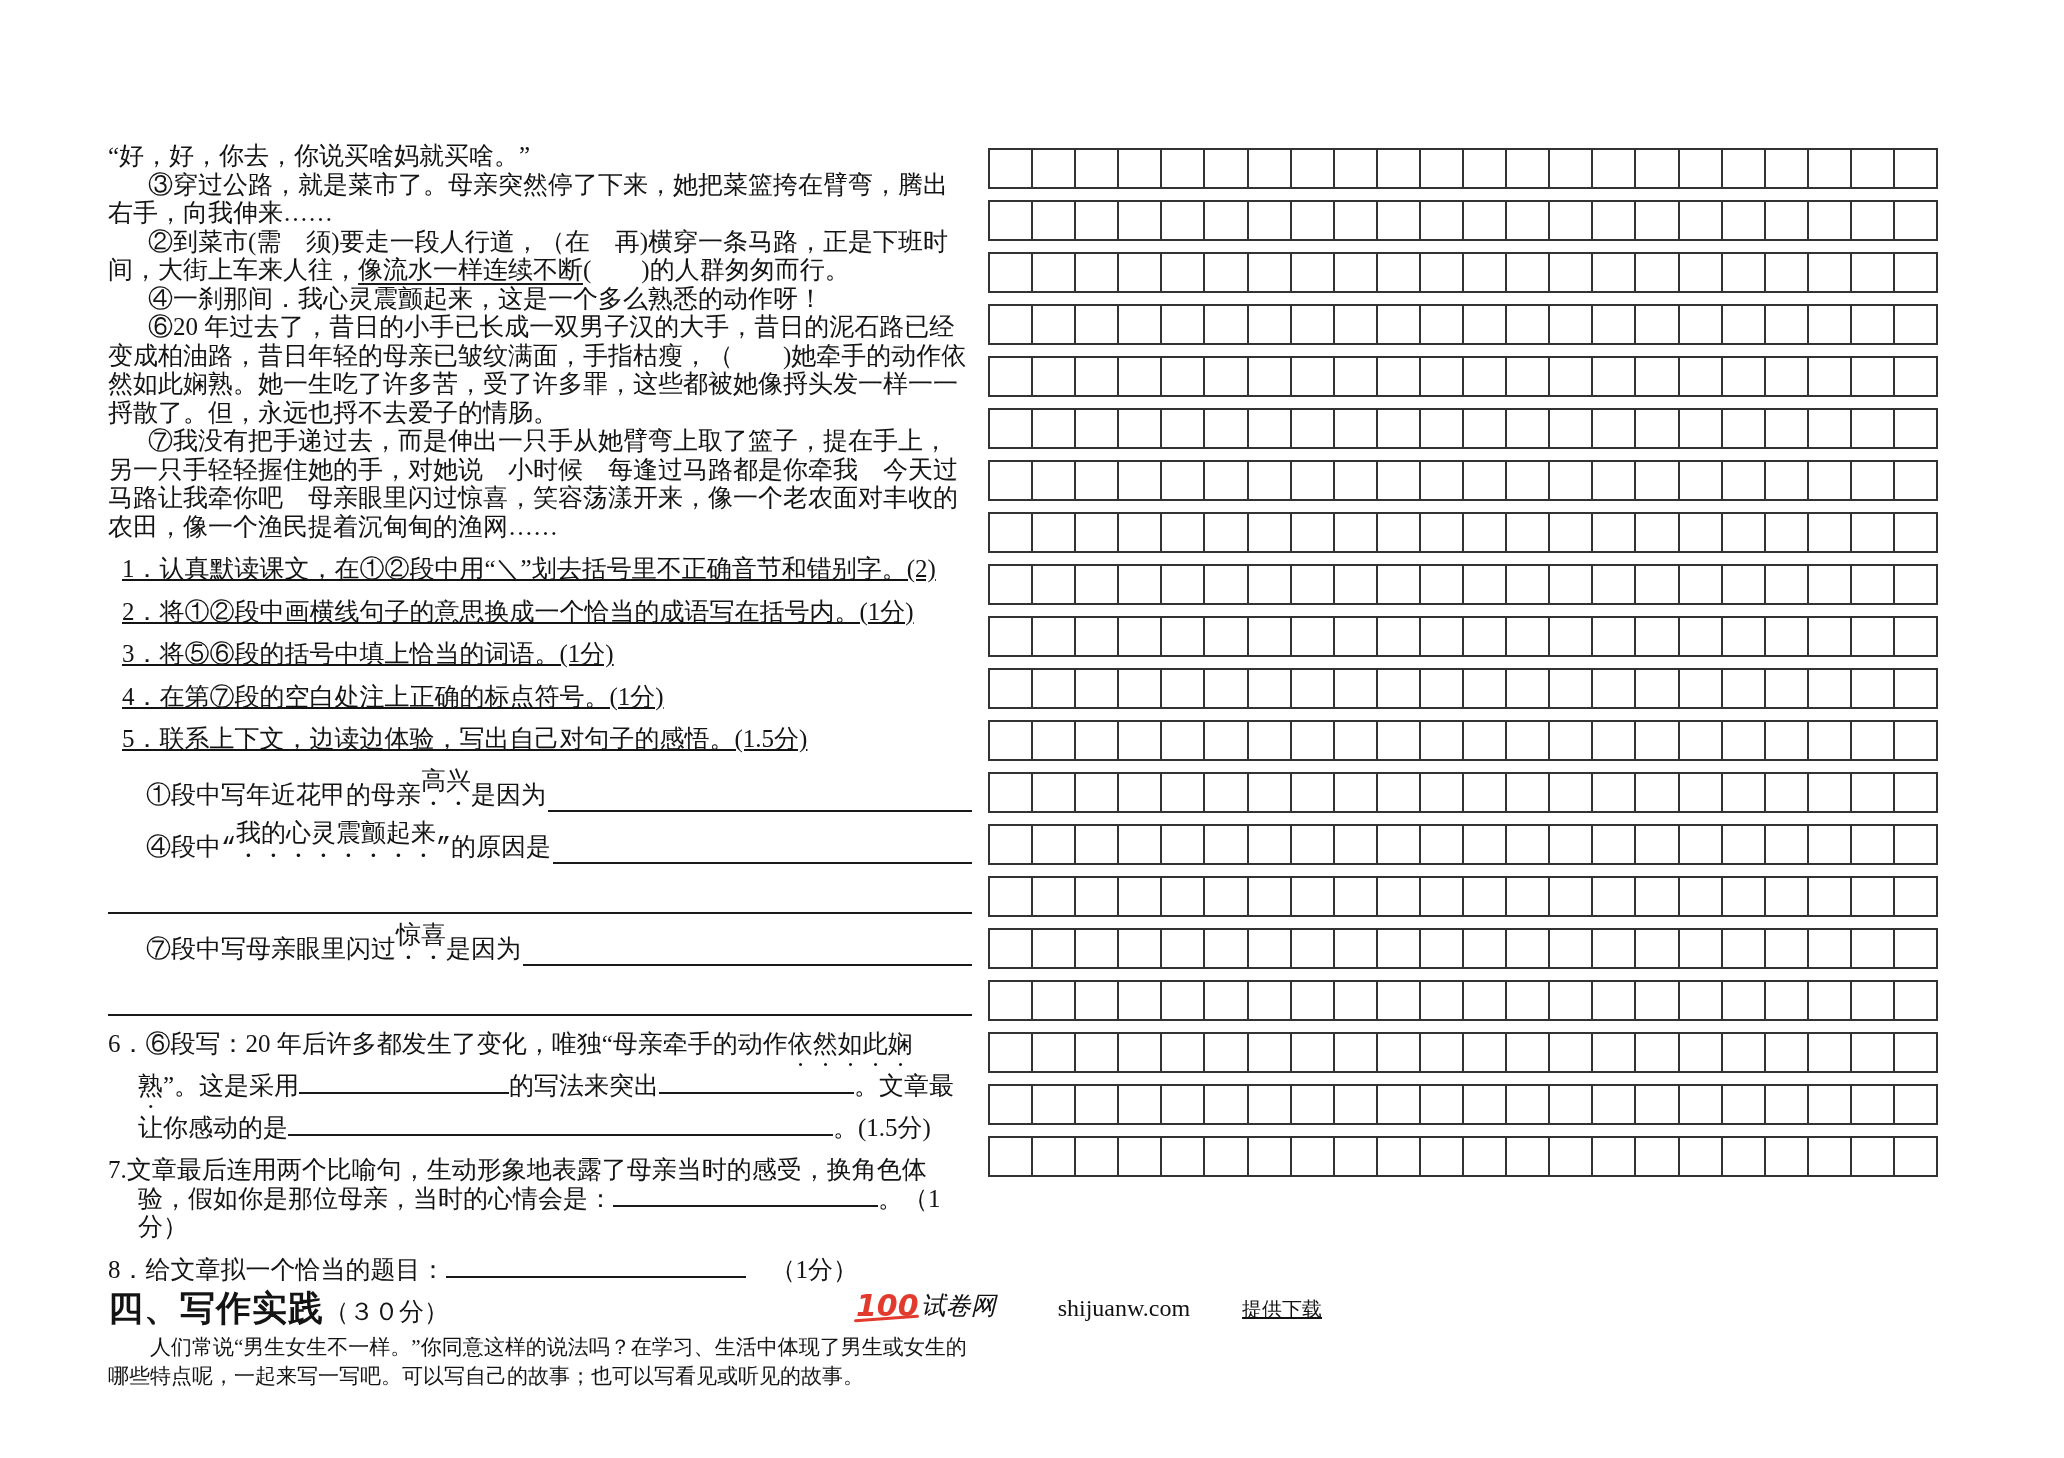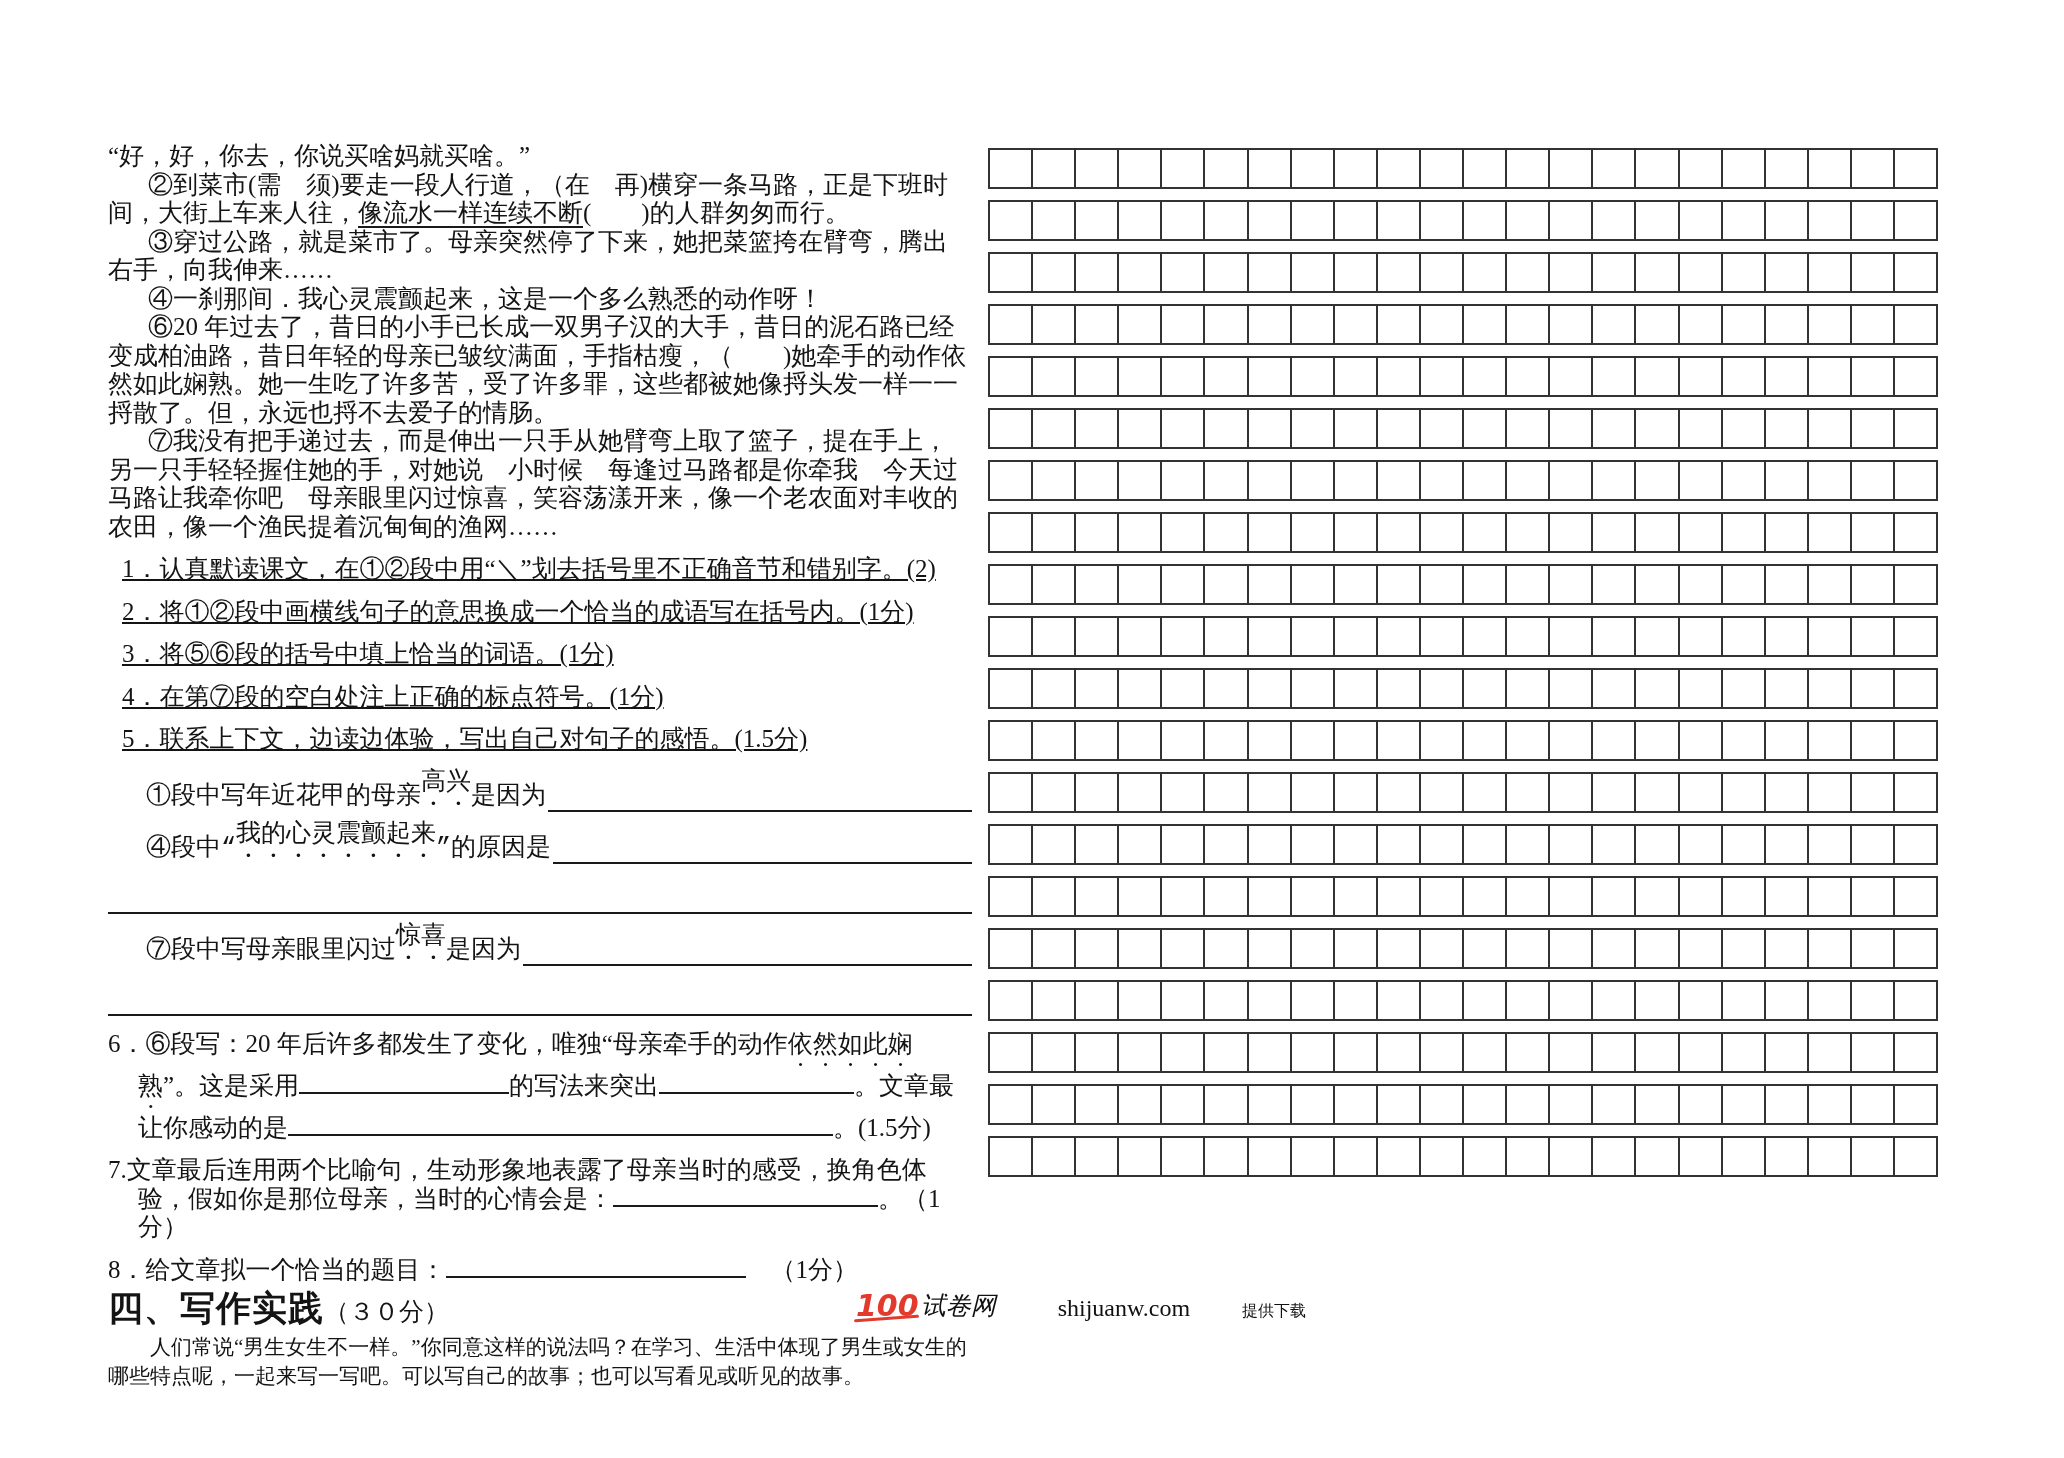--- a/index.html
+++ b/index.html
@@ -55,34 +55,34 @@
     color:#e23b2e;font-style:italic;font-weight:bold;font-size:30px;
     position:relative;margin-right:2px;
     font-family:"DejaVu Sans","Liberation Sans",sans-serif;
   }
   .logo-num::after{
     content:"";position:absolute;left:-2px;right:0;bottom:3px;height:3px;
     background:#e23b2e;border-radius:2px;transform:rotate(-4deg);
   }
   .logo-text{font-size:25px;font-style:italic;}
   .site-url{font-size:24px;margin-left:10px;}
-  .download-text{font-size:16px;}
+  .download-text{font-size:20px;text-decoration:underline;}
 </style>
 </head>
 <body>
 
 <div class="page">
 
   <div class="text-col">
 
     <p class="pline">“好，好，你去，你说买啥妈就买啥。”</p>
 
+    <p class="para">③穿过公路，就是菜市了。母亲突然停了下来，她把菜篮挎在臂弯，腾出右手，向我伸来……</p>
+
     <p class="para"><span>②到菜市(需　须)要走一段人行道，（在　再)横穿一条马路，正是下班时间，大街上车来人往，</span><span class="uline">像流水一样连续不断</span><span>(　　)的人群匆匆而行。</span></p>
-
-    <p class="para">③穿过公路，就是菜市了。母亲突然停了下来，她把菜篮挎在臂弯，腾出右手，向我伸来……</p>
     <p class="para">④一刹那间．我心灵震颤起来，这是一个多么熟悉的动作呀！</p>
     <p class="para">⑥20 年过去了，昔日的小手已长成一双男子汉的大手，昔日的泥石路已经变成柏油路，昔日年轻的母亲已皱纹满面，手指枯瘦，（　　)她牵手的动作依然如此娴熟。她一生吃了许多苦，受了许多罪，这些都被她像捋头发一样一一捋散了。但，永远也捋不去爱子的情肠。</p>
     <p class="para">⑦我没有把手递过去，而是伸出一只手从她臂弯上取了篮子，提在手上，另一只手轻轻握住她的手，对她说　小时候　每逢过马路都是你牵我　今天过马路让我牵你吧　母亲眼里闪过惊喜，笑容荡漾开来，像一个老农面对丰收的农田，像一个渔民提着沉甸甸的渔网……</p>
 
     <div class="qline">1．认真默读课文，在①②段中用“＼”划去括号里不正确音节和错别字。(2)</div>
     <div class="qline">2．将①②段中画横线句子的意思换成一个恰当的成语写在括号内。(1分)</div>
     <div class="qline">3．将⑤⑥段的括号中填上恰当的词语。(1分)</div>
     <div class="qline">4．在第⑦段的空白处注上正确的标点符号。(1分)</div>
     <div class="qline">5．联系上下文，边读边体验，写出自己对句子的感悟。(1.5分)</div>
 

